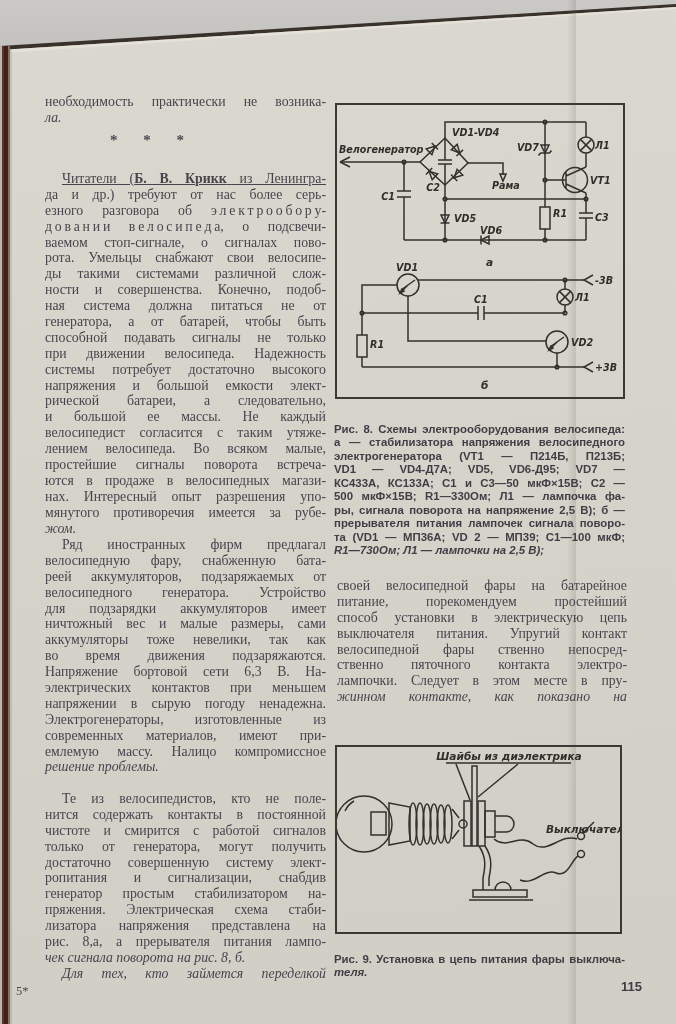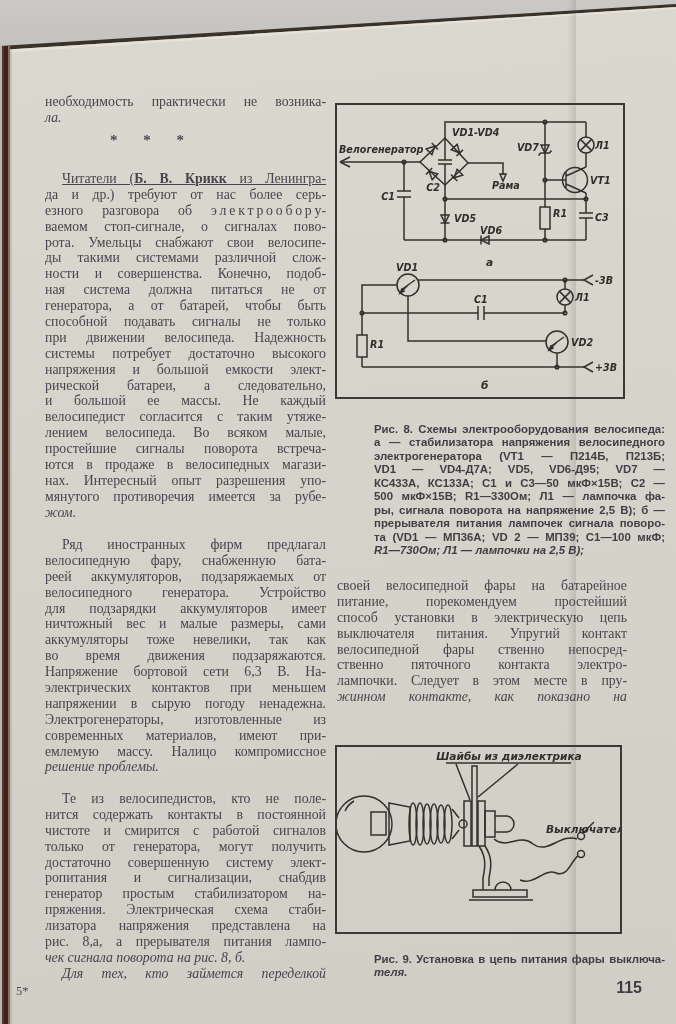--- a/index.html
+++ b/index.html
@@ -26,23 +26,23 @@
         text-align:justify;text-align-last:justify;color:#46454d;}
   .lines>div:last-child{text-align-last:left;font-style:italic;}
   .flow .lines>div:last-child{text-align-last:justify;}
   .indent .lines>div:first-child{text-indent:17px;}
   .line.first{text-indent:17px;text-decoration:underline;}
   .line.first b{font-weight:bold;}
   .stars{position:absolute;left:45px;top:132px;width:215px;text-align:center;
         font-weight:bold;font-size:15px;letter-spacing:11px;color:#4a4950;}
   .footnote{position:absolute;left:16px;top:984px;font-size:12.5px;color:#4a4950;}
   .pagenum{position:absolute;left:598px;top:979px;width:44px;text-align:right;
-        font-family:"Liberation Sans",sans-serif;font-weight:bold;font-size:16px;color:#3e3d44;}
-
-  .caption{position:absolute;left:334px;width:291px;margin-left:40px;}
+        font-family:"Liberation Sans",sans-serif;font-weight:bold;font-size:13px;color:#3e3d44;}
+
+  .caption{position:absolute;left:334px;width:291px;}
   .caption .lines>div{font-family:"Liberation Sans",sans-serif;font-weight:bold;
         font-size:11.4px;line-height:13.45px;height:13.45px;color:#3f3e45;}
 
   .rbody{position:absolute;left:337px;top:578px;width:290px;}
 
   svg.fig{position:absolute;border:2px solid #3b3935;background:transparent;}
   svg.fig .wire path, svg.fig .wire line, svg.fig .wire circle, svg.fig .wire rect,
   svg.fig .wire ellipse, svg.fig use{stroke:#32302c;stroke-width:1.5;fill:none;}
   svg.fig .dot{fill:#32302c;stroke:none;}
   svg.fig text{font-family:"DejaVu Sans",sans-serif;font-style:italic;font-weight:bold;
@@ -70,20 +70,21 @@
       </div>
   </div>
 
   <div class="stars">* * *</div>
 
   <div class="para" style="top:171px">
     <div class="line first"><span>Читатели (</span><b>Б. В. Крикк</b><span> из Ленингра-</span></div>
     <div class="lines">
         <div>да и др.) требуют от нас более серь-</div>
         <div>езного разговора об э л е к т р о о б о р у-</div>
+        <div>д о в а н и и  в е л о с и п е д а, о подсвечи-</div>
         <div>ваемом стоп-сигнале, о сигналах пово-</div>
         <div>рота. Умельцы снабжают свои велосипе-</div>
         <div>ды такими системами различной слож-</div>
         <div>ности и совершенства. Конечно, подоб-</div>
         <div>ная система должна питаться не от</div>
         <div>генератора, а от батарей, чтобы быть</div>
         <div>способной подавать сигналы не только</div>
         <div>при движении велосипеда. Надежность</div>
         <div>системы потребует достаточно высокого</div>
         <div>напряжения и большой емкости элект-</div>

